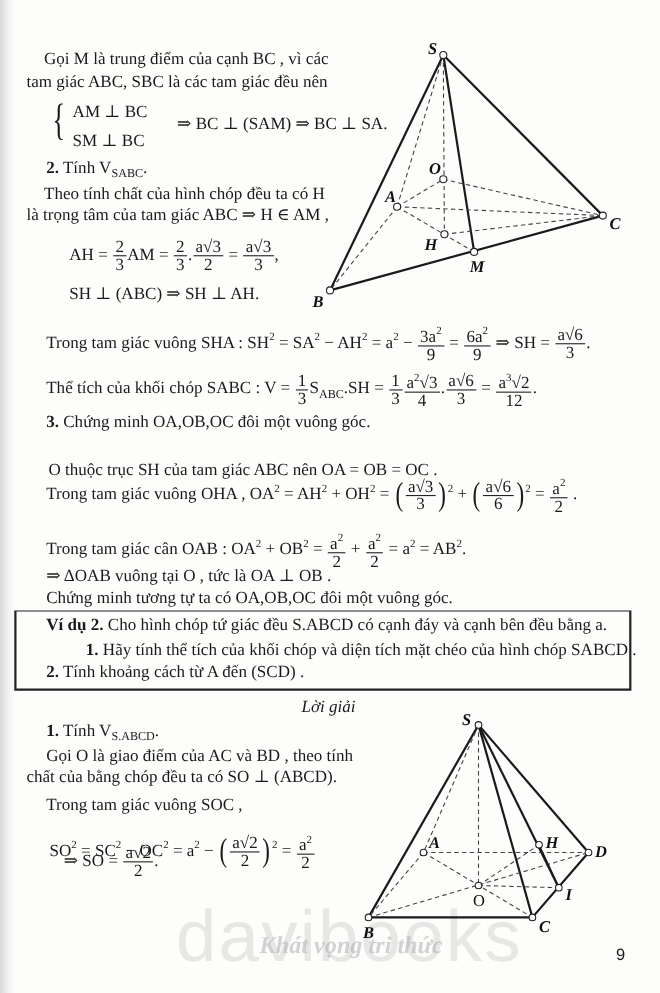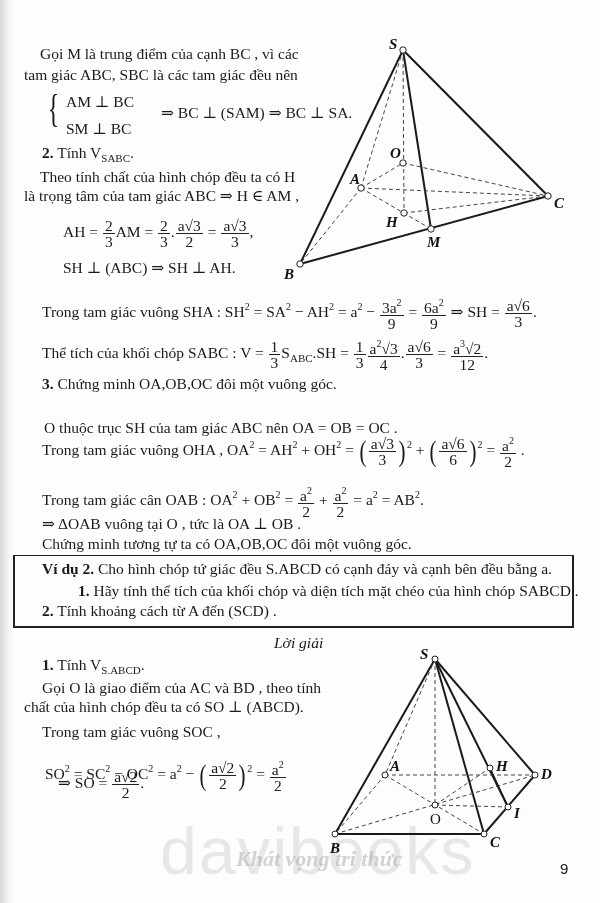--- a/index.html
+++ b/index.html
@@ -101,21 +101,21 @@
   <span class="b">2.</span>
   <span>Tính khoảng cách từ  A  đến  (SCD) .</span>
 </div>
 
 <div class="ln i" style="left:274px;top:634px;">Lời giải</div>
 <div class="ln" style="left:42px;top:656px;">
   <span class="b">1.</span>
   <span>Tính  V</span><sub>S.ABCD</sub><span>.</span>
 </div>
 <div class="ln" style="left:42px;top:679px;">Gọi  O  là giao điểm của  AC  và  BD , theo tính</div>
-<div class="ln" style="left:24px;top:698px;">chất của hình chóp đều ta có  SO ⊥ (ABCD).</div>
+<div class="ln" style="left:24px;top:698px;">chất của bằng chóp đều ta có  SO ⊥ (ABCD).</div>
 <div class="ln" style="left:42px;top:723px;">Trong tam giác vuông  SOC ,</div>
 <div class="ln" style="left:45px;top:752px;line-height:34px;">
   SO<sup>2</sup> = SC<sup>2</sup> − OC<sup>2</sup> = a<sup>2</sup> −
   <span class="par">(</span><span class="frac"><span class="n">a√2</span><span>2</span></span><span class="par">)</span><sup>2</sup> =
   <span class="frac"><span class="n">a<sup>2</sup></span><span>2</span></span>
 </div>
 <div class="ln" style="left:42px;top:768px;line-height:30px;margin-left:16px;">
   ⇒ SO = <span class="frac"><span class="n">a√2</span><span>2</span></span>.
 </div>
 

